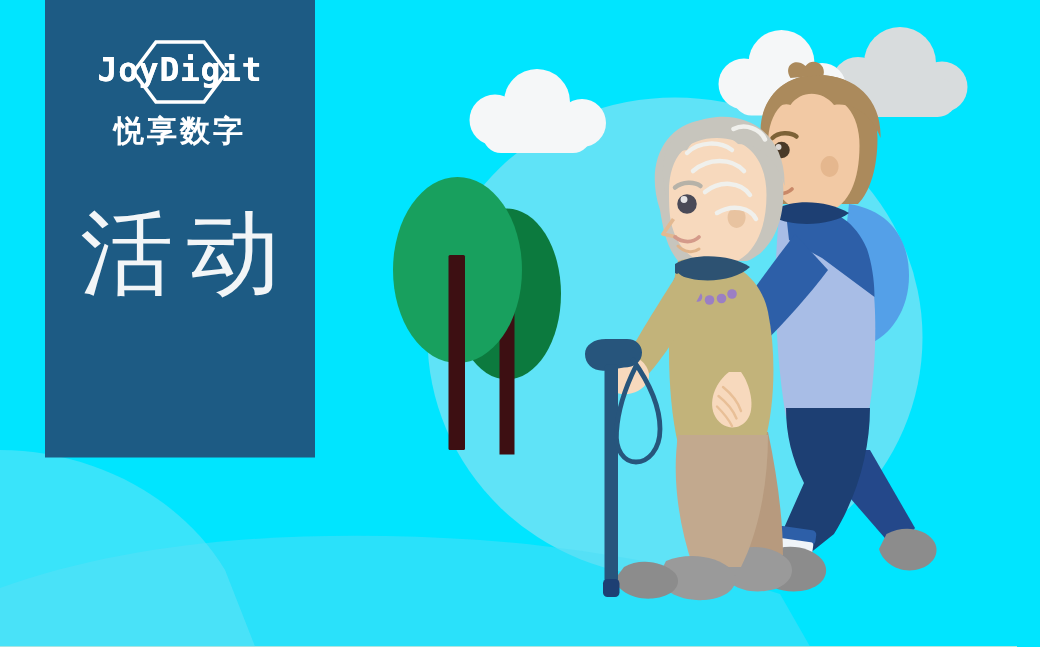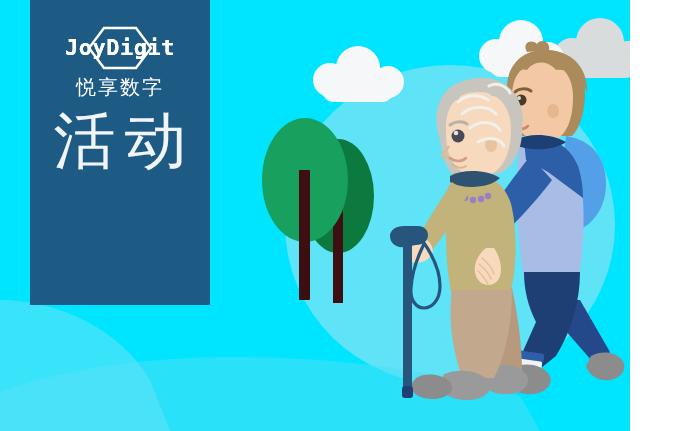--- a/index.html
+++ b/index.html
@@ -2,21 +2,21 @@
 <html><head>
 <meta charset="utf-8">
 <style>
   html, body {
     margin: 0;
     padding: 0;
     background: #ffffff;
   }
   #banner {
     position: relative;
-    width: 630px;
+    width: 693px;
     height: 431px;
     overflow: hidden;
     font-family: "Liberation Sans", sans-serif;
     background: #fdba74;
   }
   #scene {
     position: absolute;
     inset: 0;
     width: 693px;
     height: 431px;
@@ -64,29 +64,29 @@
     font-weight: bold;
     font-size: 22px;
     letter-spacing: 0.5px;
     color: #ffffff;
     line-height: 1;
     text-shadow: 0 0 0 #fff;
   }
   .logo-sub {
     margin-top: 7px;
     font-family: "DejaVu Sans", sans-serif;
-    font-weight: normal;
+    font-weight: bold;
     font-size: 20px;
     letter-spacing: 2px;
     color: #ffffff;
     line-height: 1;
     text-align: center;
   }
   .title-block {
-    margin-top: 12px;
+    margin-top: 40px;
     display: flex;
     align-items: center;
     line-height: 1.02;
   }
   .title-line {
     font-family: "DejaVu Sans", sans-serif;
     font-size: 62px;
     font-weight: 500;
     letter-spacing: 9px;
     text-indent: 9px;

